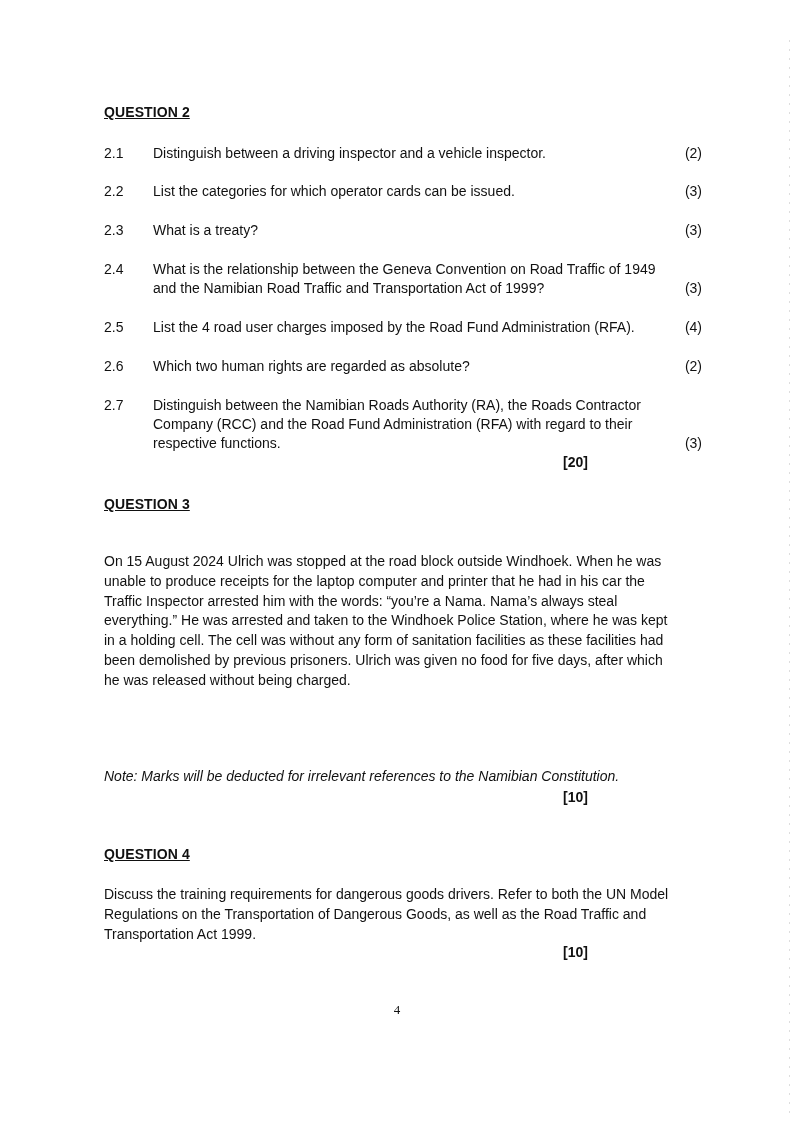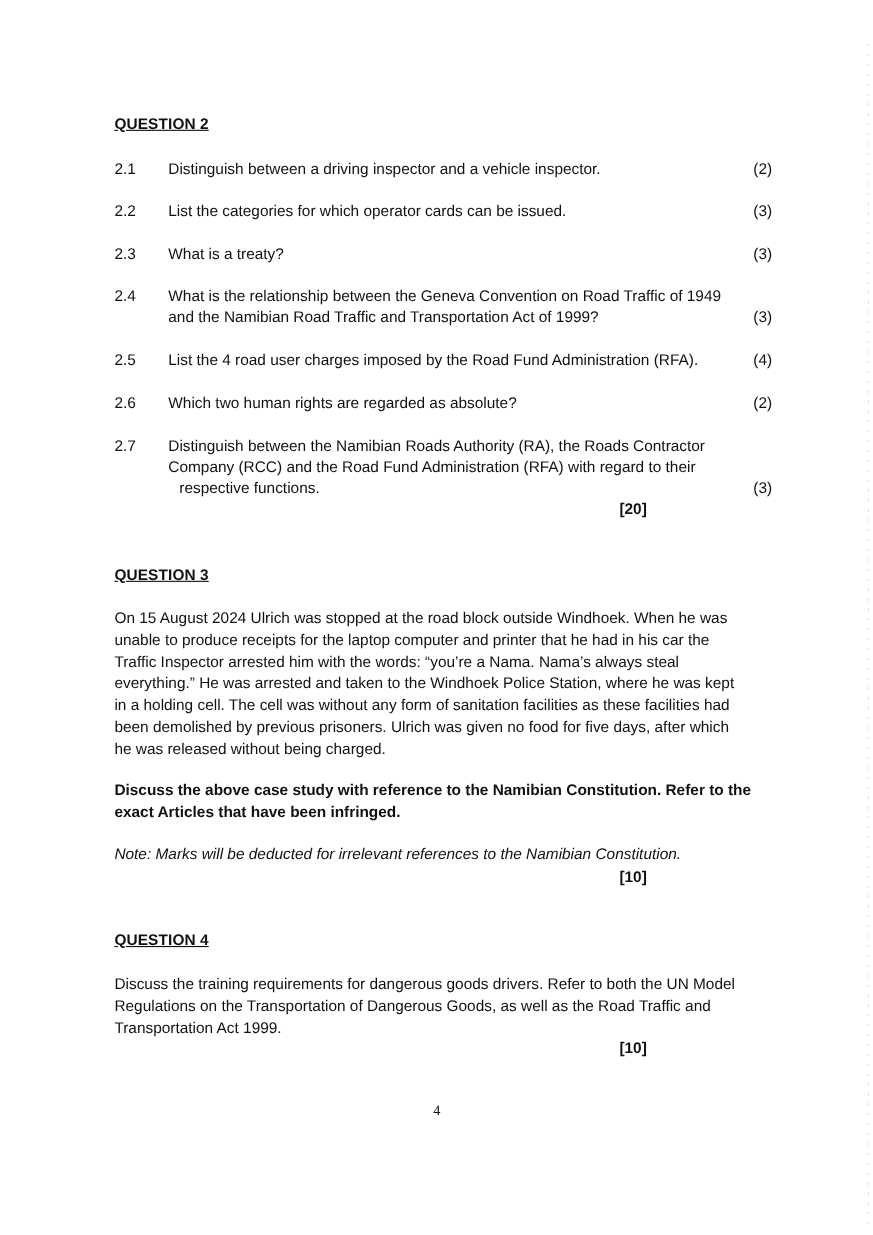--- a/index.html
+++ b/index.html
@@ -80,42 +80,38 @@
   <div class="item" style="top:357px;">
     <span class="num">2.6</span>
     <span class="text">Which two human rights are regarded as absolute?</span>
     <span class="mark">(2)</span>
   </div>
 
   <div class="item" style="top:396px;">
     <span class="num">2.7</span>
     <span class="text" style="top:0;">Distinguish between the Namibian Roads Authority (RA), the Roads Contractor</span>
     <span class="text" style="top:19px;">Company (RCC) and the Road Fund Administration (RFA) with regard to their</span>
-    <span class="text" style="top:38px;margin-left:10px;">respective functions.</span>
+    <span class="text" style="top:38px;">respective functions.</span>
     <span class="mark" style="top:38px;">(3)</span>
   </div>
 
   <div class="total" style="top:454px;padding-left:24px;">[20]</div>
 
-  <div class="q-heading" style="top:514px;">QUESTION 3</div>
+  <div class="q-heading" style="top:496px;">QUESTION 3</div>
 
   <div class="para" style="top:552px;">
     <div>On 15 August 2024 Ulrich was stopped at the road block outside Windhoek. When he was</div>
     <div>unable to produce receipts for the laptop computer and printer that he had in his car the</div>
     <div>Traffic Inspector arrested him with the words: “you’re a Nama. Nama’s always steal</div>
     <div>everything.” He was arrested and taken to the Windhoek Police Station, where he was kept</div>
     <div>in a holding cell. The cell was without any form of sanitation facilities as these facilities had</div>
     <div>been demolished by previous prisoners. Ulrich was given no food for five days, after which</div>
     <div>he was released without being charged.</div>
   </div>
 
-  <div class="para bold" style="top:709px;">
-    <div>Discuss the above case study with reference to the Namibian Constitution. Refer to the</div>
-    <div>exact Articles that have been infringed.</div>
-  </div>
 
   <div class="para italic" style="top:767px;">Note: Marks will be deducted for irrelevant references to the Namibian Constitution.</div>
 
   <div class="total" style="top:789px;">[10]</div>
 
   <div class="q-heading" style="top:846px;">QUESTION 4</div>
 
   <div class="para" style="top:885px;">
     <div>Discuss the training requirements for dangerous goods drivers. Refer to both the UN Model</div>
     <div>Regulations on the Transportation of Dangerous Goods, as well as the Road Traffic and</div>

